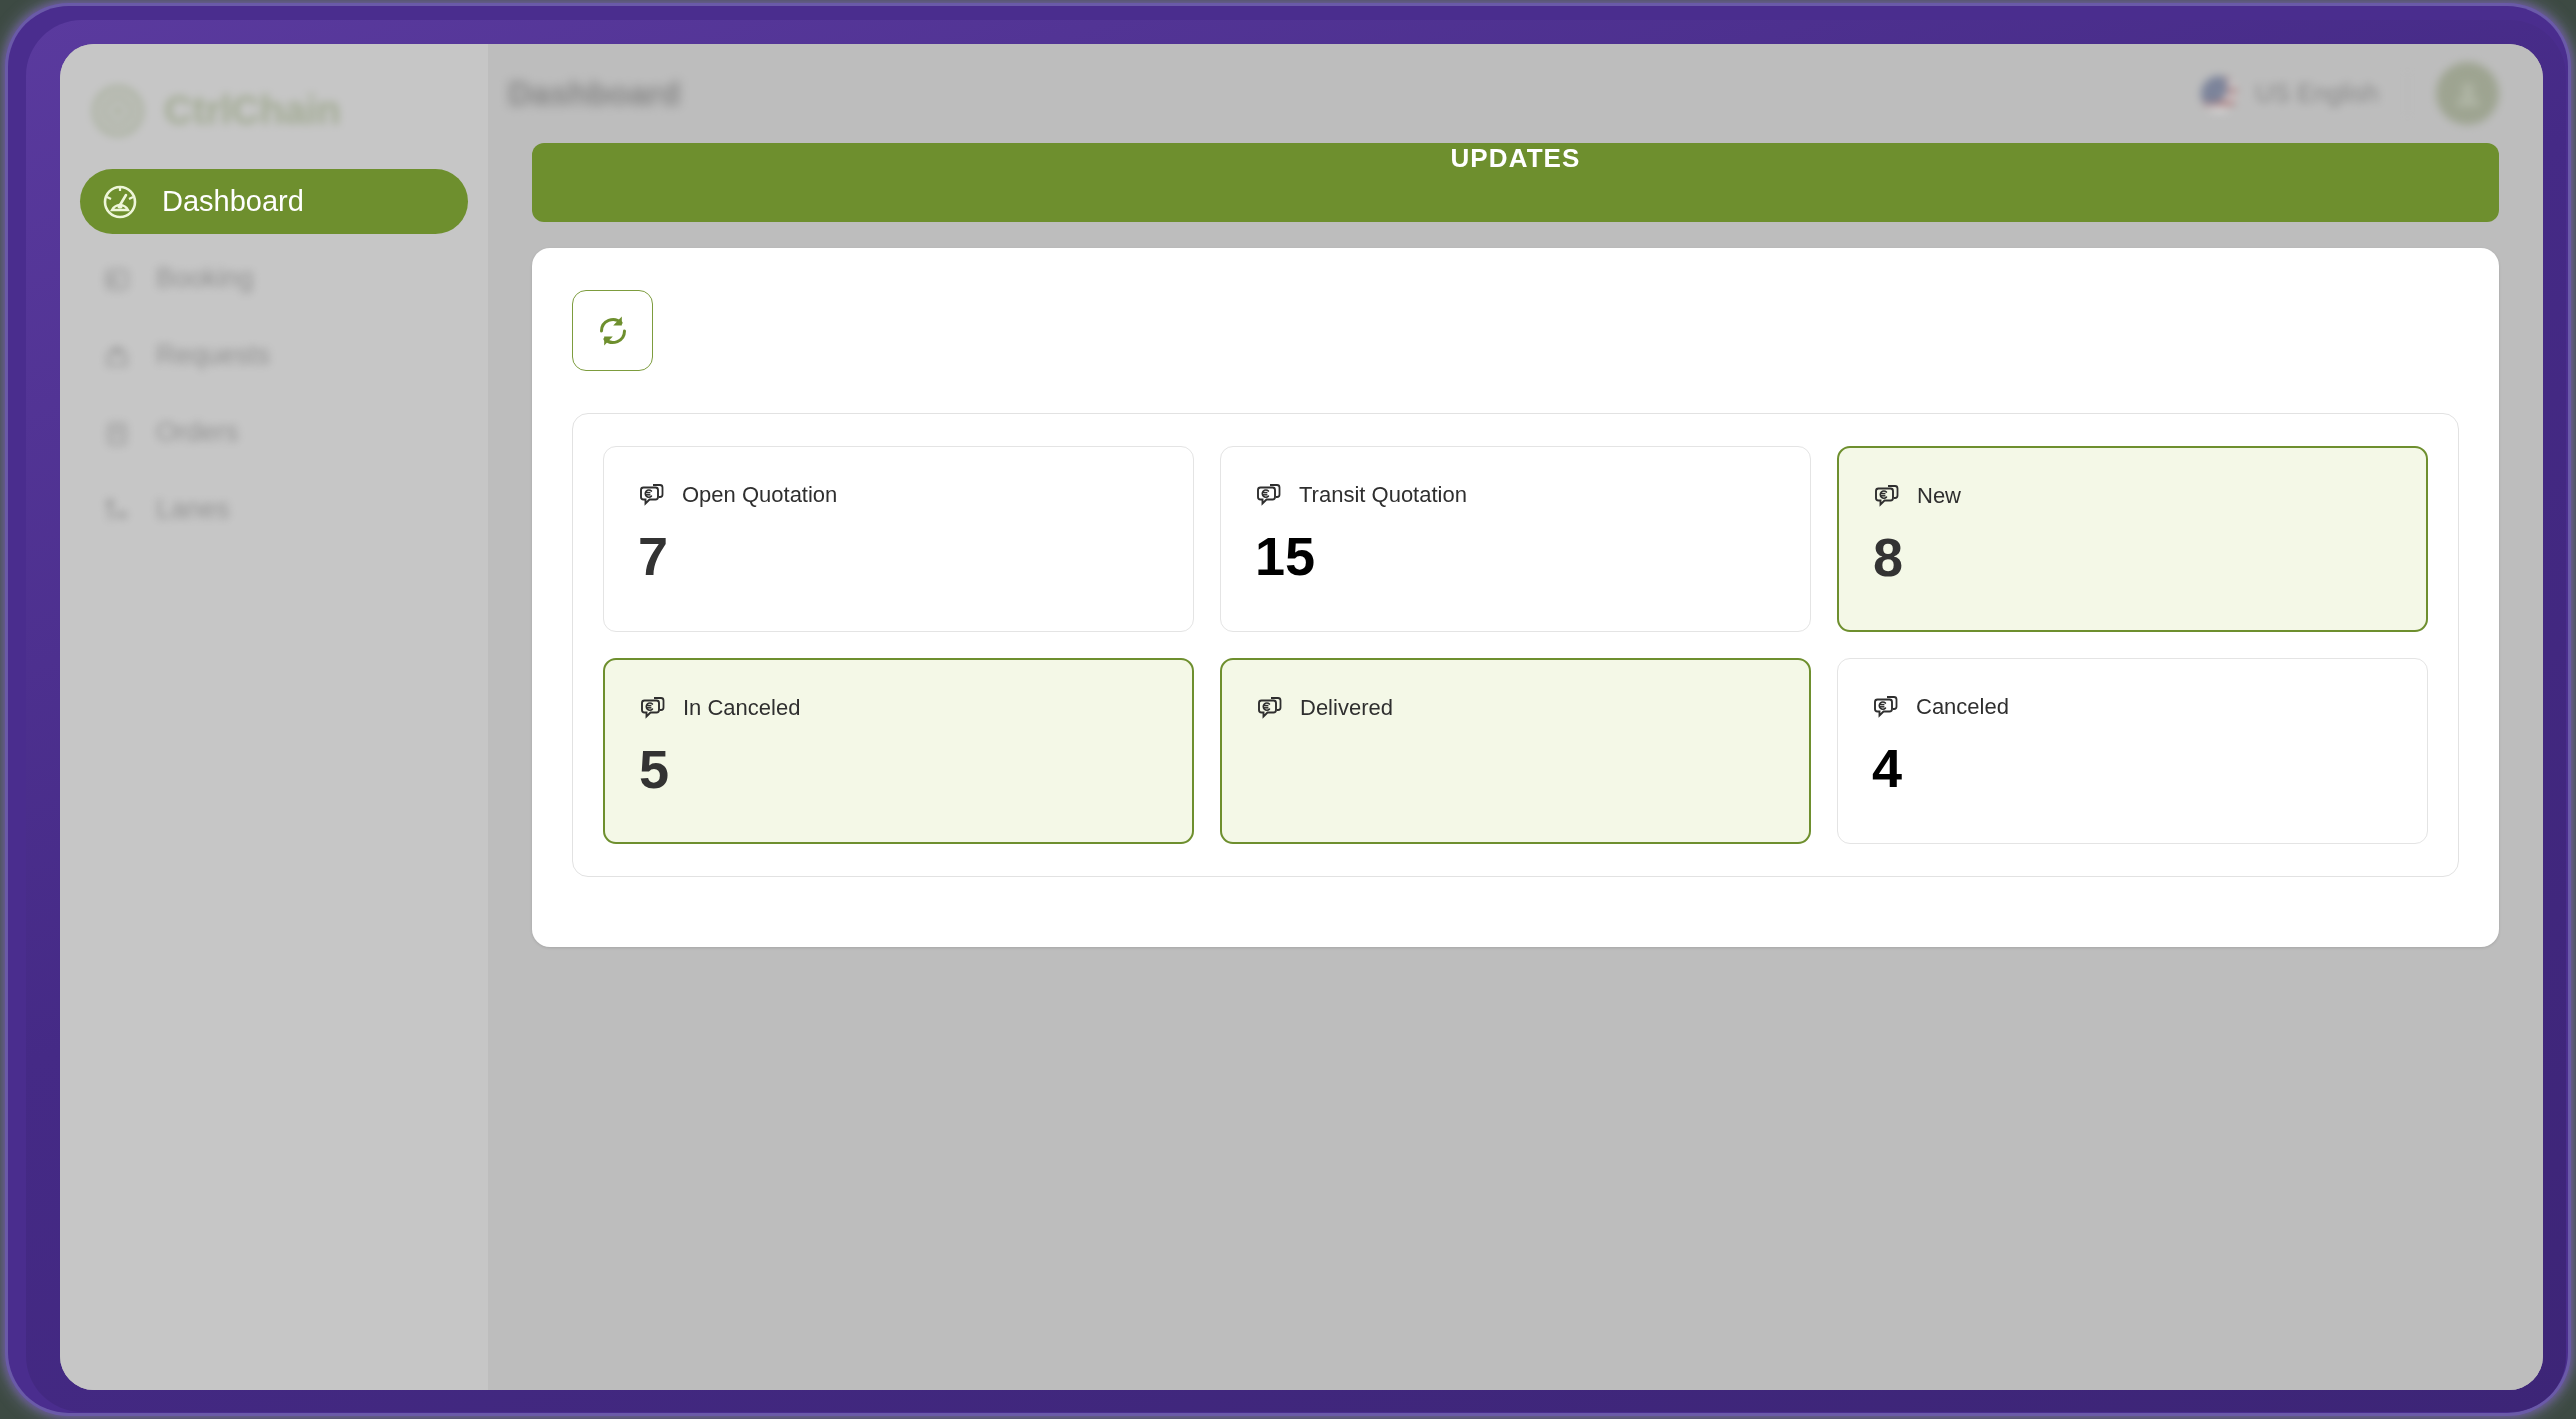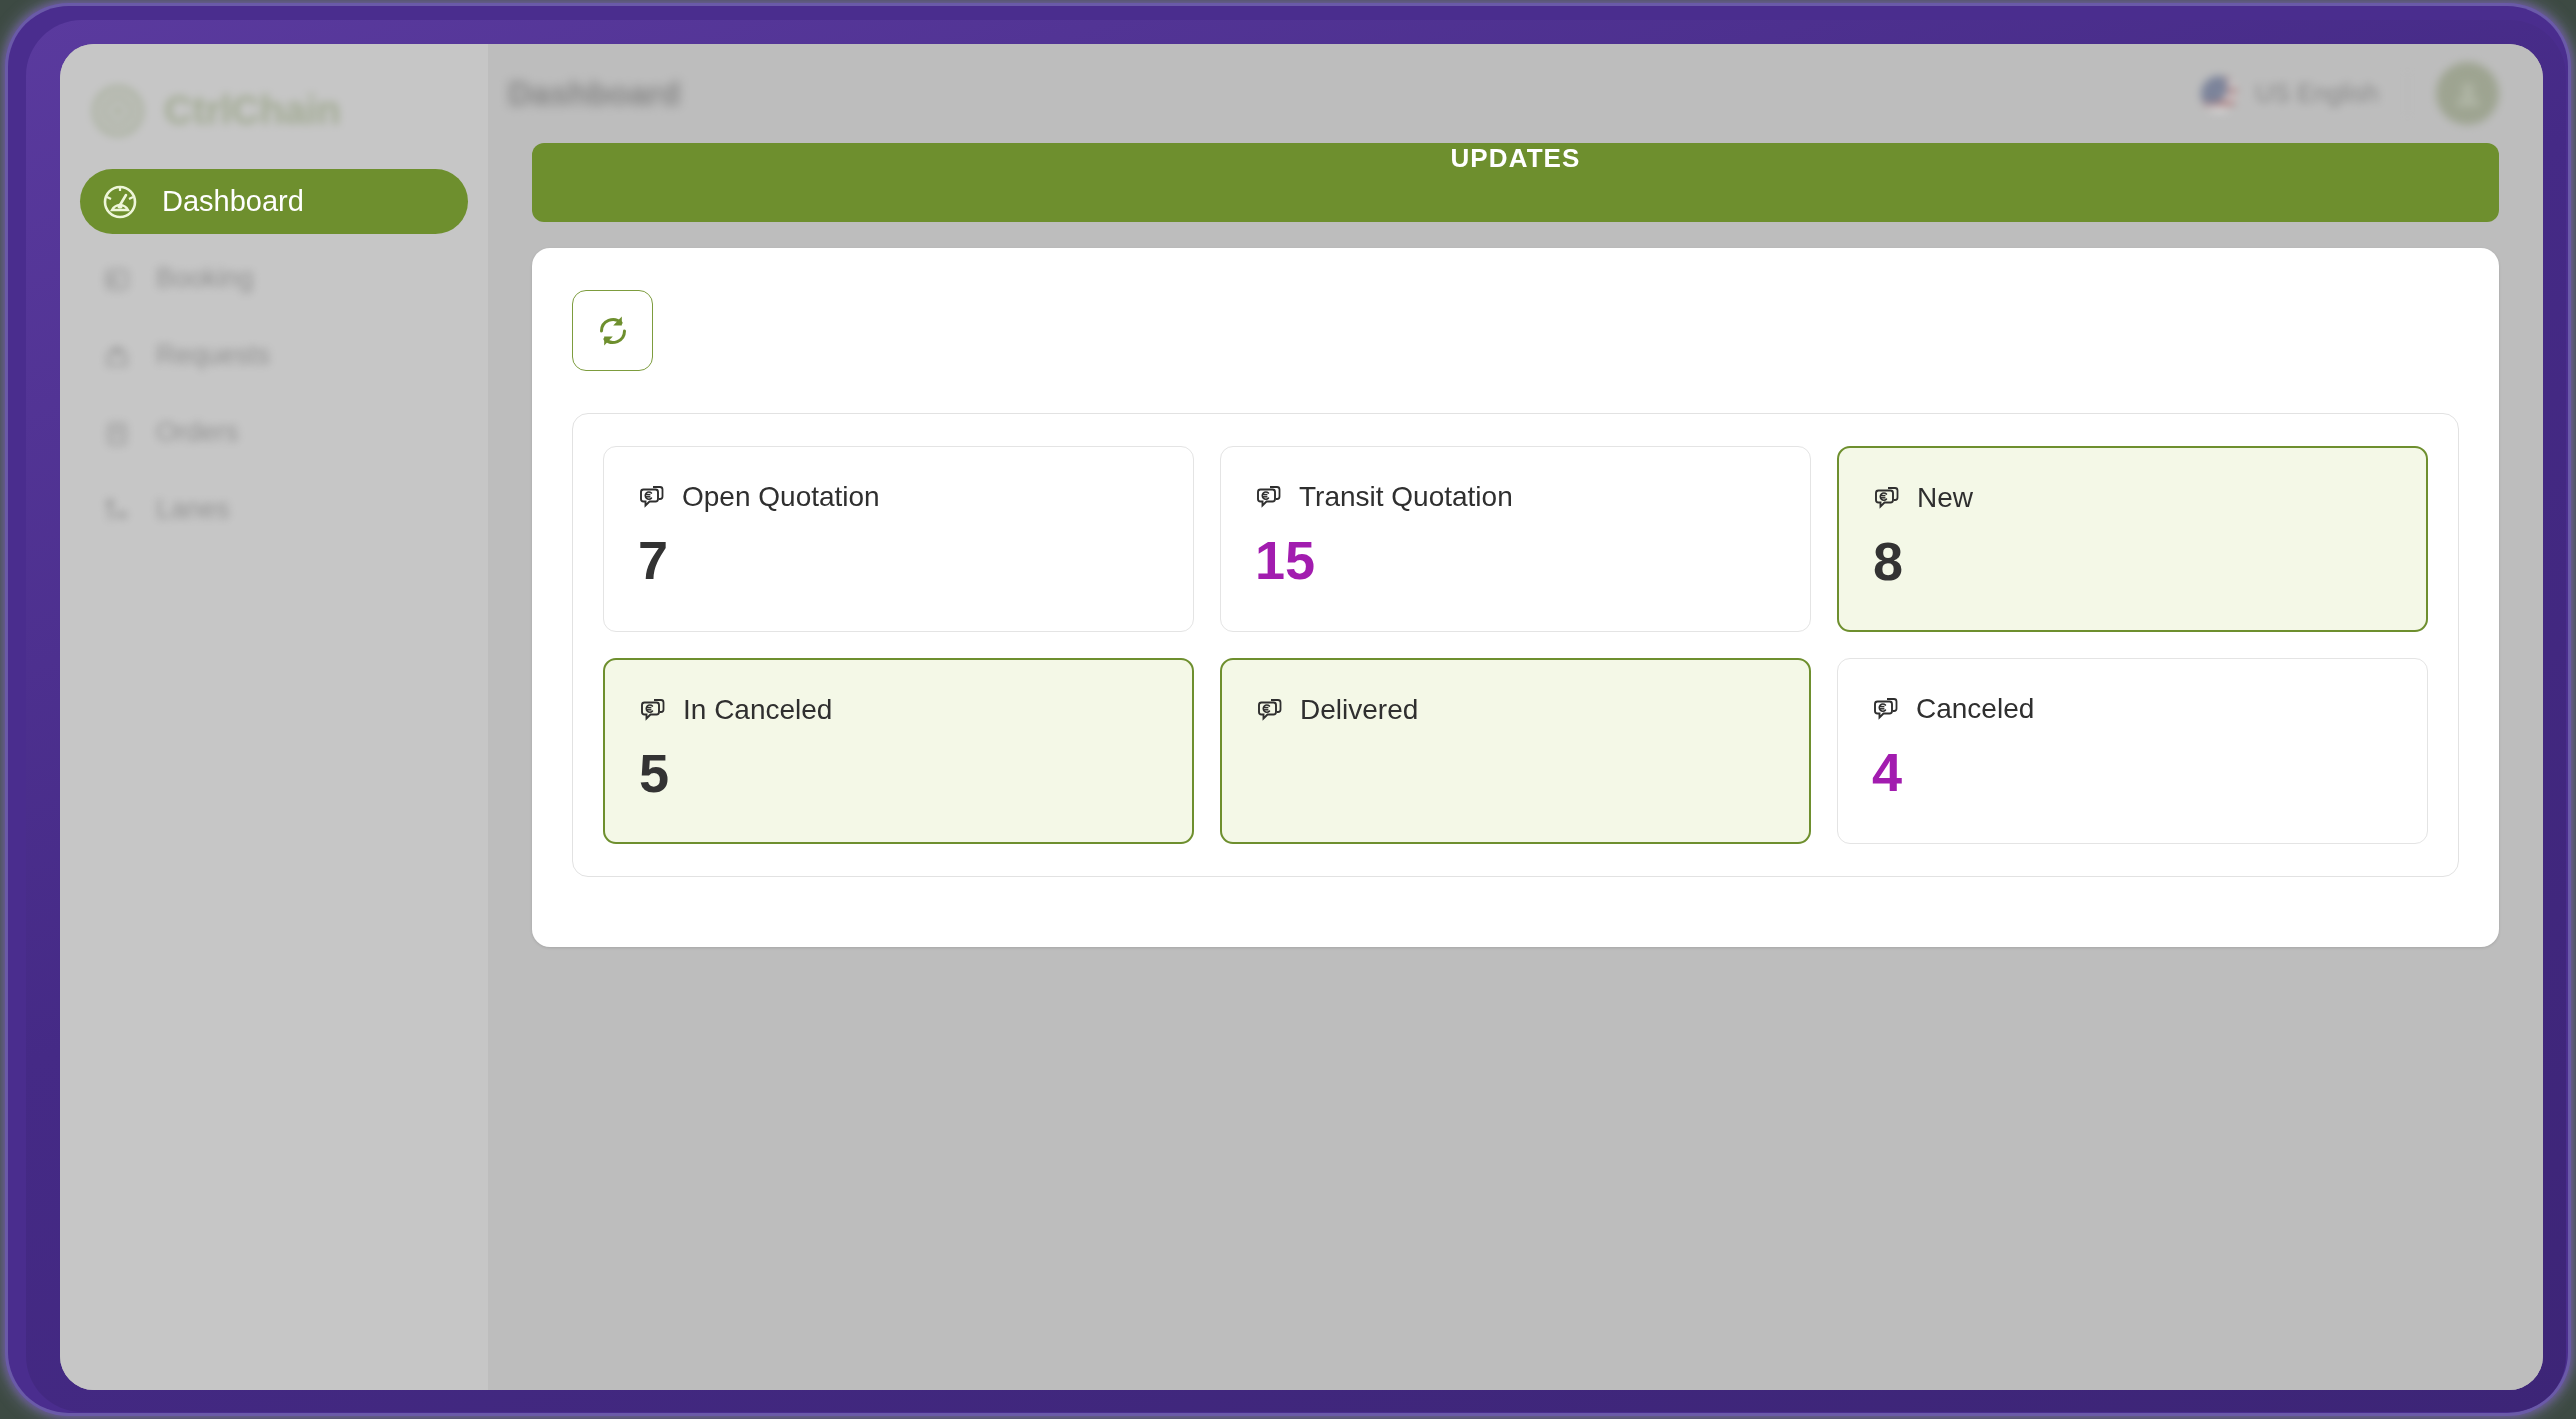--- a/index.html
+++ b/index.html
@@ -171,26 +171,26 @@
   }
   .stat-card.highlight {
     background: #f4f8e7;
     border: 2.4px solid #6e8f2e;
   }
   .stat-head {
     display: flex; align-items: center; gap: 16px;
     margin-bottom: 20px;
   }
   .stat-ico { width: 28px; height: 28px; flex: none; }
-  .stat-label { font-size: 28px; color: #2f2f2f; }
+  .stat-label { font-size: 22px; color: #2f2f2f; }
   .stat-value {
     font-size: 54px; font-weight: bold; color: #333333;
     line-height: 1;
   }
-  .stat-value.danger { color: #a21caf; }
+  .stat-value.danger { color: #000000; }
 </style>
 </head>
 <body>
 
 <div id="frame-outer">
   <div id="frame-inner-glow"></div>
 
   <div id="app-window">
 
     <aside id="sidebar">

